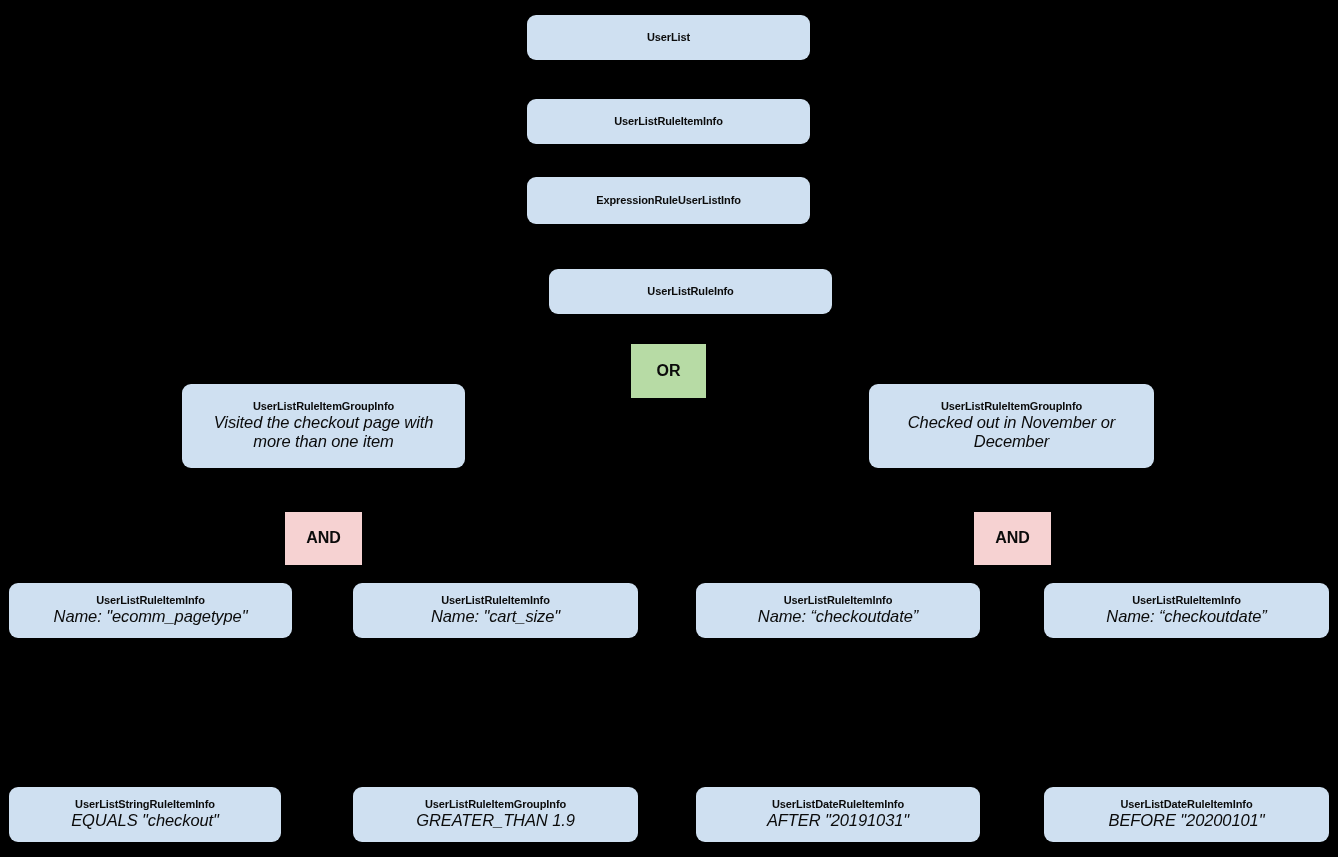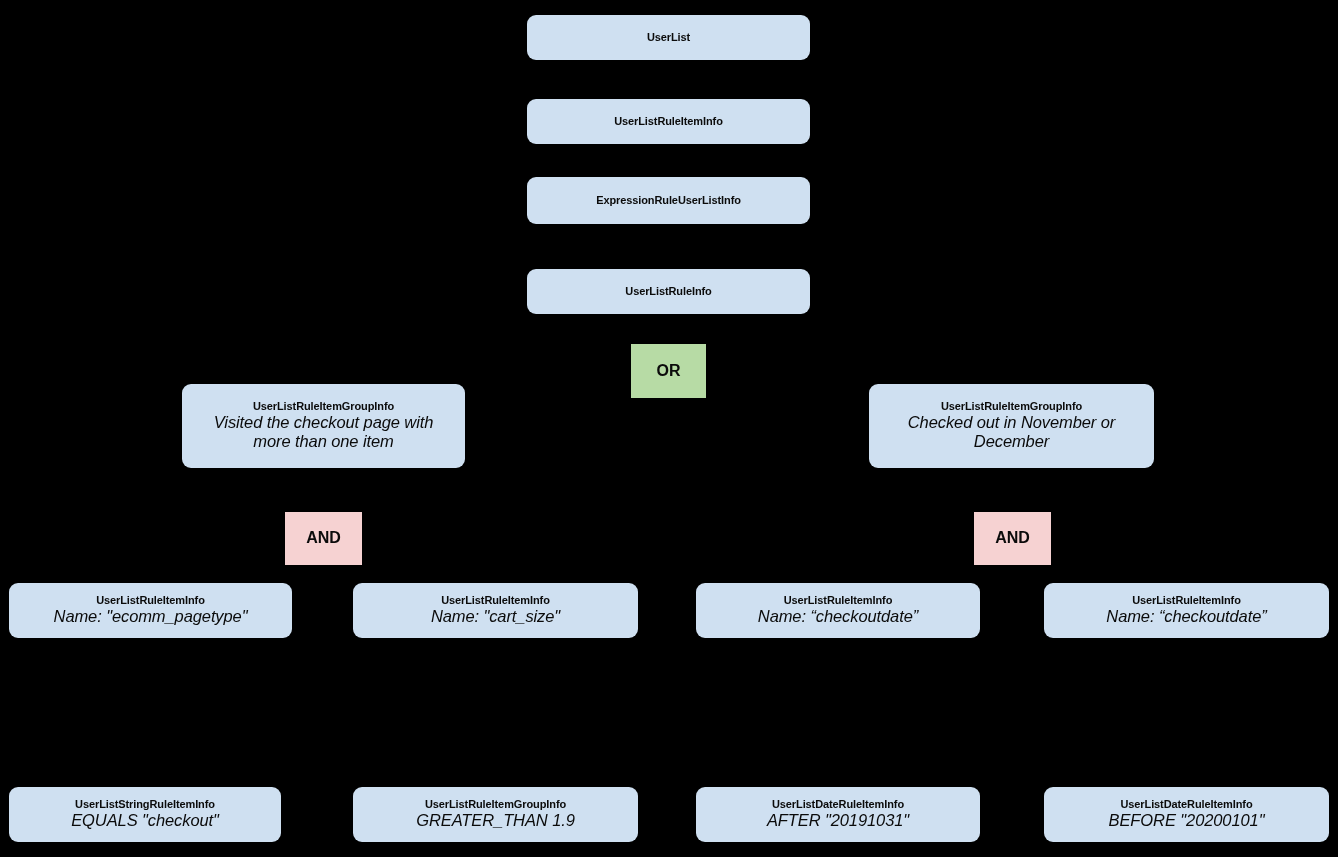--- a/index.html
+++ b/index.html
@@ -116,21 +116,21 @@
   <div id="node-layer">
       <div class="node blue" style="left: 527px; top: 15px; width: 283px; height: 45px;">
         <div class="n-title">UserList</div>
       </div>
       <div class="node blue" style="left: 527px; top: 99px; width: 283px; height: 45px;">
         <div class="n-title">UserListRuleItemInfo</div>
       </div>
       <div class="node blue" style="left: 527px; top: 177px; width: 283px; height: 47px;">
         <div class="n-title">ExpressionRuleUserListInfo</div>
       </div>
-      <div class="node blue" style="left: 527px; top: 269px; width: 283px; height: 45px;">
+      <div class="node blue" style="left: 549px; top: 269px; width: 283px; height: 45px;">
         <div class="n-title">UserListRuleInfo</div>
       </div>
       <div class="node green" style="left: 631px; top: 344px; width: 75px; height: 54px;">
         <div class="op-label">OR</div>
       </div>
       <div class="node blue" style="left: 182px; top: 384px; width: 283px; height: 84px;">
         <div class="n-title">UserListRuleItemGroupInfo</div>
         <div class="n-sub">Visited the checkout page with more than one item</div>
       </div>
       <div class="node blue" style="left: 869px; top: 384px; width: 285px; height: 84px;">

